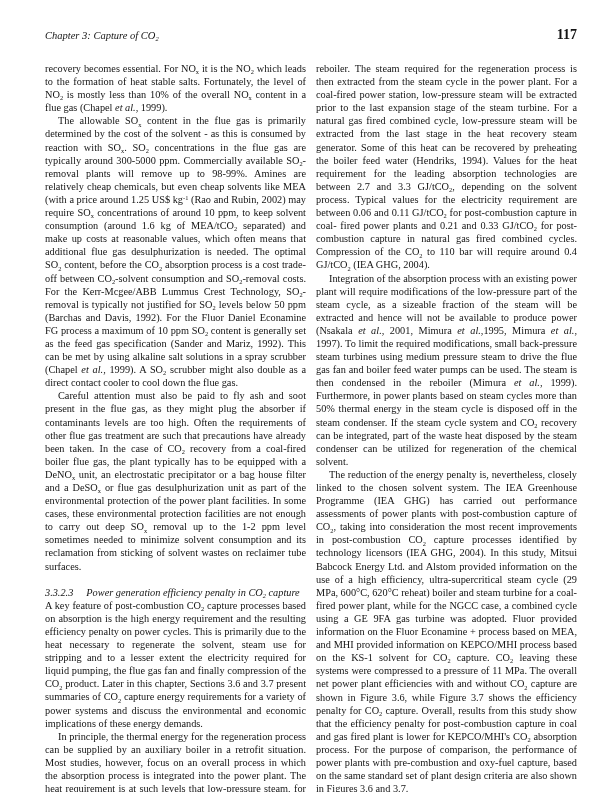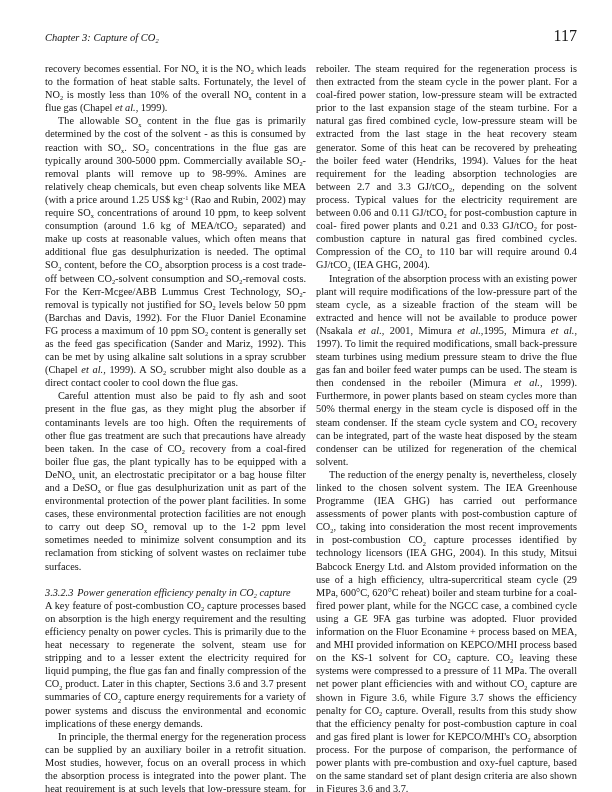--- a/index.html
+++ b/index.html
@@ -17,21 +17,21 @@
     position: absolute;
     top: 27px;
     left: 45px;
     width: 532px;
     display: flex;
     justify-content: space-between;
     align-items: baseline;
     font-size: 10.5px;
   }
   .running-title { font-style: italic; }
-  .page-number { font-weight: normal; font-size: 16px; }
+  .page-number { font-weight: bold; font-size: 14px; }
   .columns {
     position: absolute;
     top: 62px;
     left: 45px;
     width: 532px;
     display: flex;
     gap: 10px;
   }
   .col {
     width: 261px;
@@ -39,21 +39,21 @@
     line-height: 13.1px;
     text-align: justify;
   }
   .col p { margin: 0; }
   .col p.indent { text-indent: 13px; }
   .section-heading {
     font-style: italic;
     margin-top: 13px !important;
     text-align: left;
   }
-  .heading-num { margin-right: 4px; }
+  .heading-num { margin-right: 13px; }
   sub, sup {
     font-size: 0.62em;
     line-height: 0;
     position: relative;
     vertical-align: baseline;
   }
   sub { top: 0.35em; }
   sup { top: -0.45em; }
 </style>
 </head>

